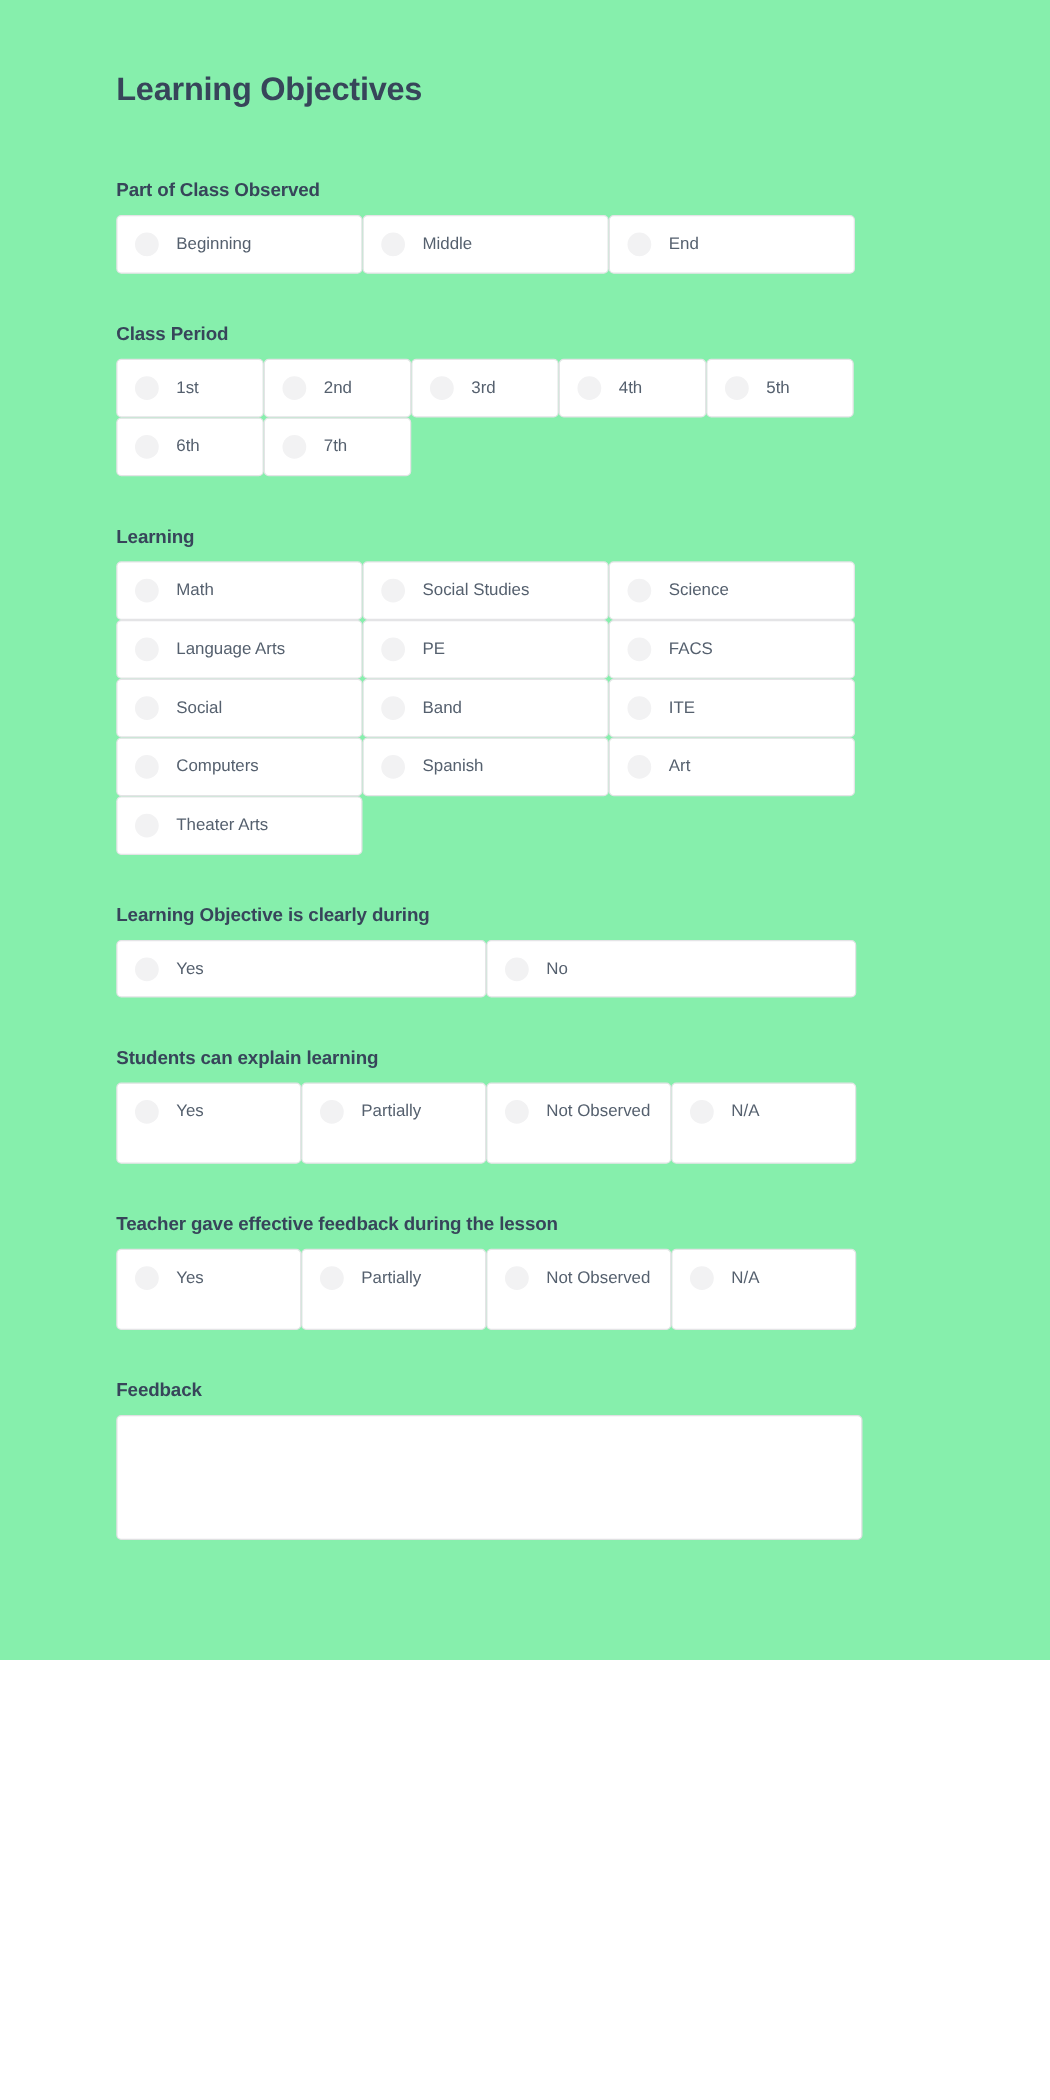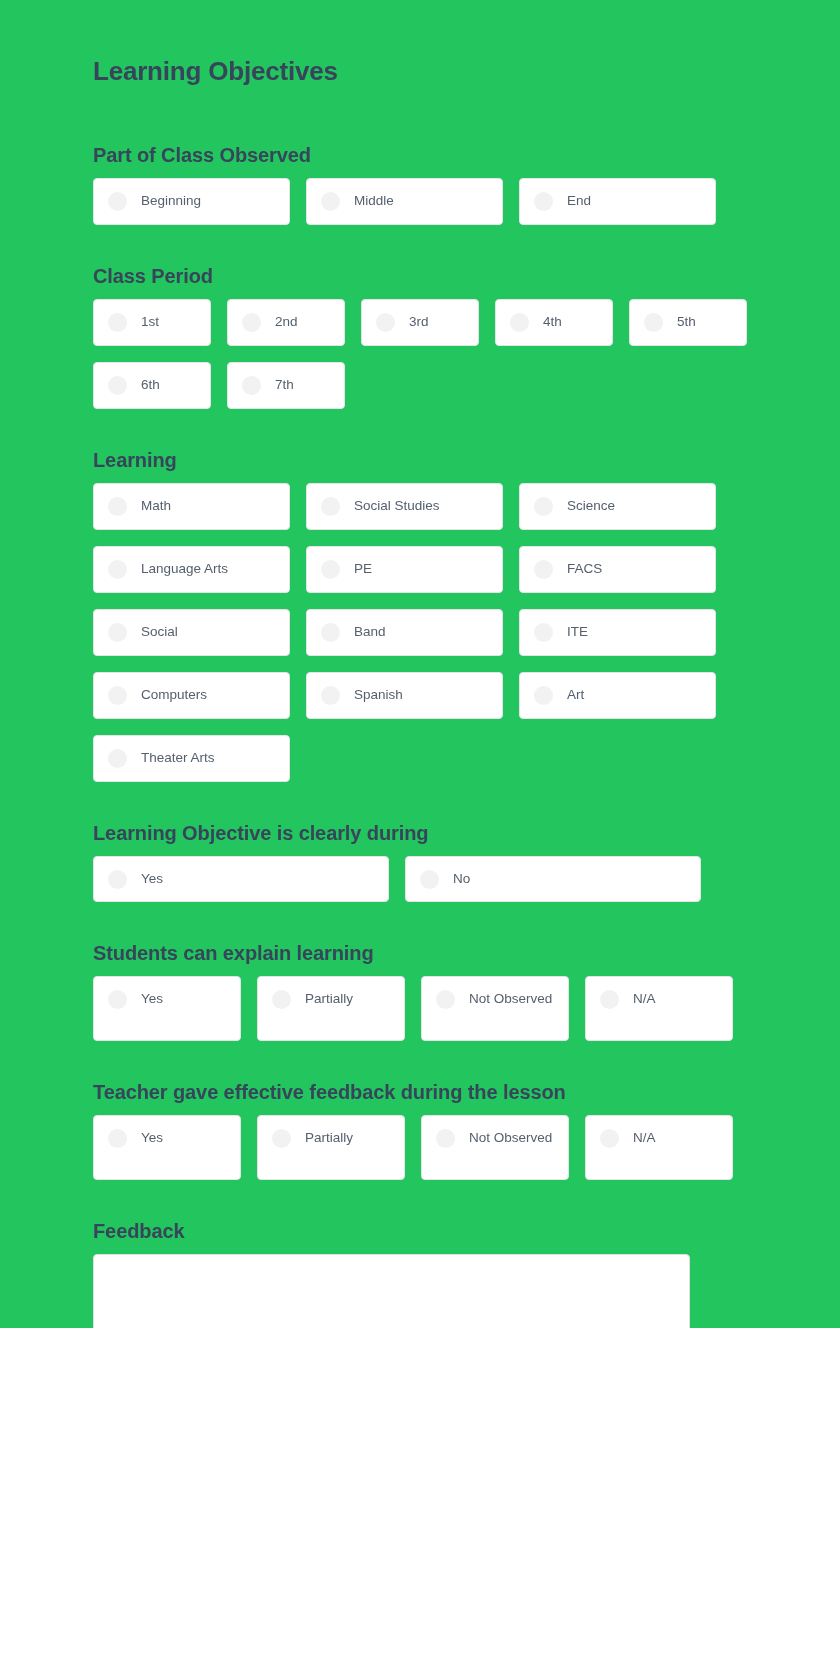--- a/index.html
+++ b/index.html
@@ -9,21 +9,21 @@
     height: 1680px;
     background: #ffffff;
     font-family: "Liberation Sans", sans-serif;
     -webkit-font-smoothing: antialiased;
   }
 
   .page {
     width: 840px;
     height: 1328px;
     position: relative;
-    background: #22c55e;
+    background: #86efac;
     padding: 0;
     overflow: hidden;
   }
 
   .form-wrap {
     position: absolute;
     left: 93px;
     top: 56px;
     width: 595px;
   }
@@ -35,31 +35,31 @@
     letter-spacing: -0.2px;
     line-height: 1.2;
     margin-bottom: 0;
   }
 
   .section {
     margin-top: 0;
   }
 
   .section-title {
-    font-size: 20px;
+    font-size: 15px;
     font-weight: 700;
     color: #37455a;
     letter-spacing: -0.1px;
     margin-bottom: 11px;
   }
 
   
   .opt-grid {
     display: grid;
-    gap: 16px;
+    gap: 0;
   }
   .cols-3 { grid-template-columns: repeat(3, 197px); }
   .cols-5 { grid-template-columns: repeat(5, 118px); }
   .cols-2 { grid-template-columns: repeat(2, 296px); }
   .cols-4 { grid-template-columns: repeat(4, 148px); }
 
   .option {
     border: 1px solid #e4e4e6;
     border-radius: 4px;
     background: #ffffff;

